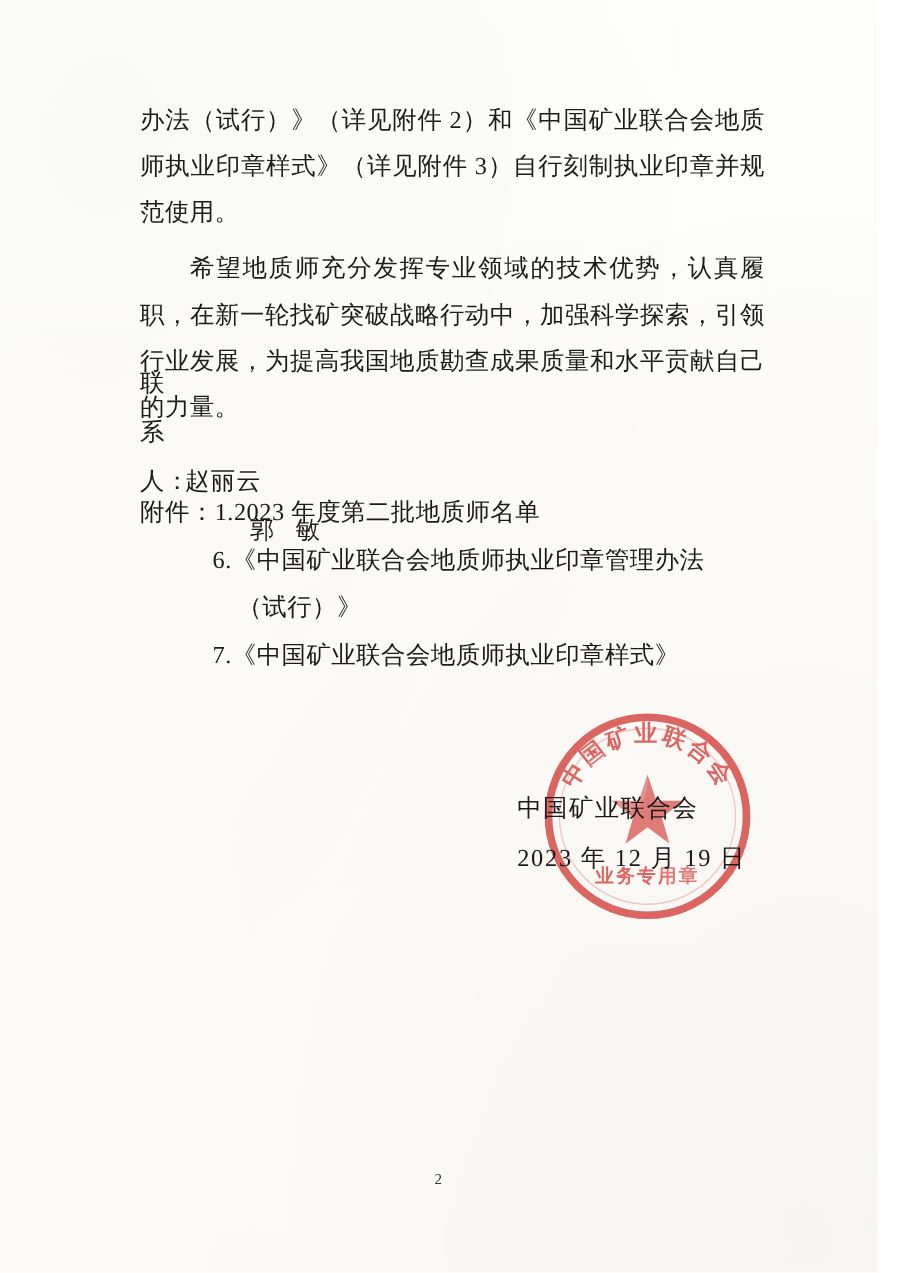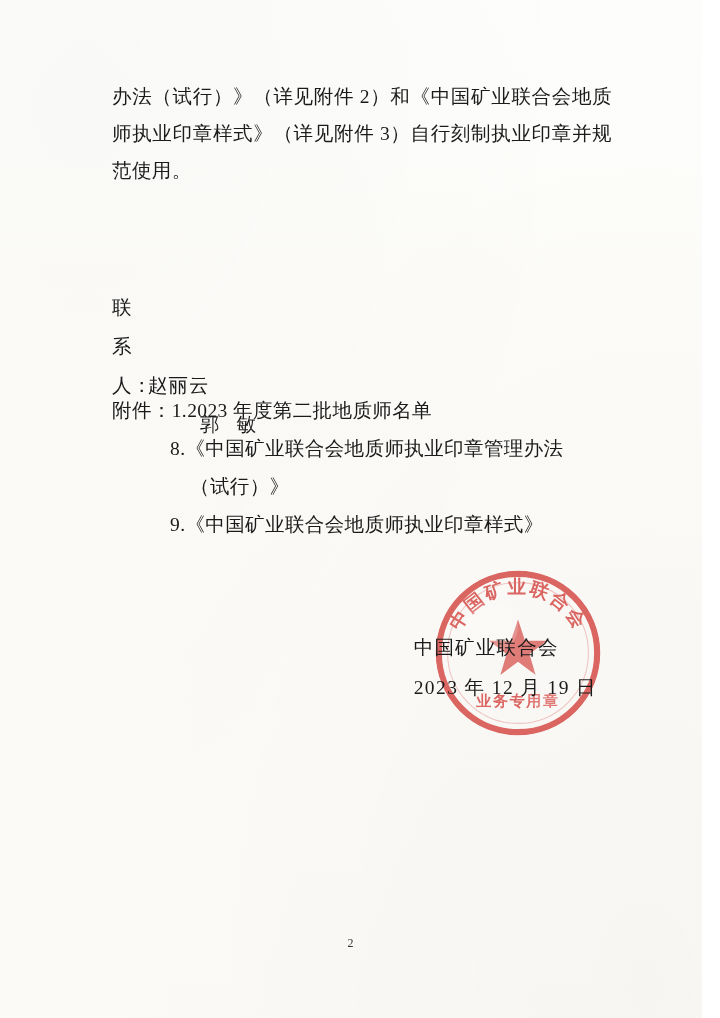--- a/index.html
+++ b/index.html
@@ -140,38 +140,39 @@
   }
 </style>
 </head>
 <body>
 
 <div class="page">
 
   <div class="body-text">
     <p class="para">办法（试行）》（详见附件 2）和《中国矿业联合会地质师执业印章样式》（详见附件 3）自行刻制执业印章并规范使用。</p>
     <div class="gap-1"></div>
+    <p class="para indent">希望地质师充分发挥专业领域的技术优势，认真履职，在新一轮找矿突破战略行动中，加强科学探索，引领行业发展，为提高我国地质勘查成果质量和水平贡献自己的力量。</p>
   </div>
 
   <div class="contacts">
     <div class="contact-row">
       <span class="contact-label">联系人：</span>
       <span class="contact-name">赵丽云</span>
     </div>
     <div class="contact-row">
       <span class="contact-label"></span>
       <span class="contact-name spaced">郭 敏</span>
     </div>
   </div>
 
   <div class="attachments">
     <div class="att-line"><span>附件：</span><span>1.2023 年度第二批地质师名单</span></div>
-    <div class="att-line ind1">8.《中国矿业联合会地质师执业印章管理办法</div>
+    <div class="att-line ind1">6.《中国矿业联合会地质师执业印章管理办法</div>
     <div class="att-line ind2">（试行）》</div>
-    <div class="att-line ind1">9.《中国矿业联合会地质师执业印章样式》</div>
+    <div class="att-line ind1">7.《中国矿业联合会地质师执业印章样式》</div>
   </div>
 
   <div class="seal">
     <svg viewBox="0 0 200 200" width="176" height="176" aria-hidden="true">
       <defs>
         <clipPath id="sealclip">
           <circle cx="100" cy="100" r="94"></circle>
         </clipPath>
       </defs>
       <g clip-path="url(#sealclip)" opacity="0.9">

